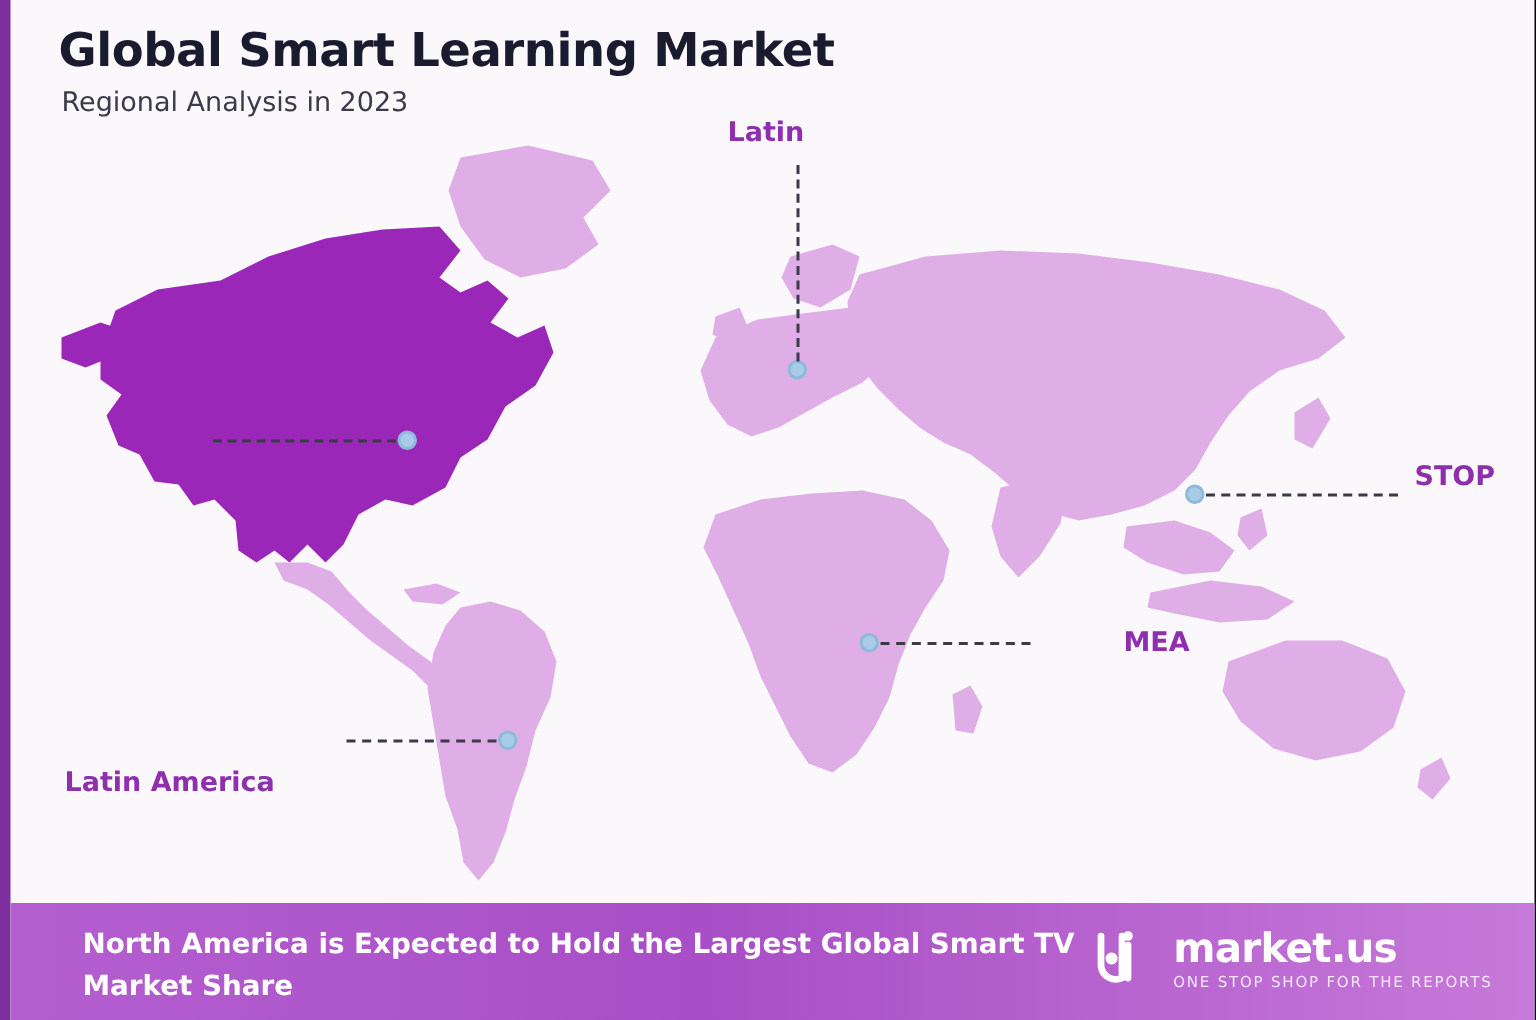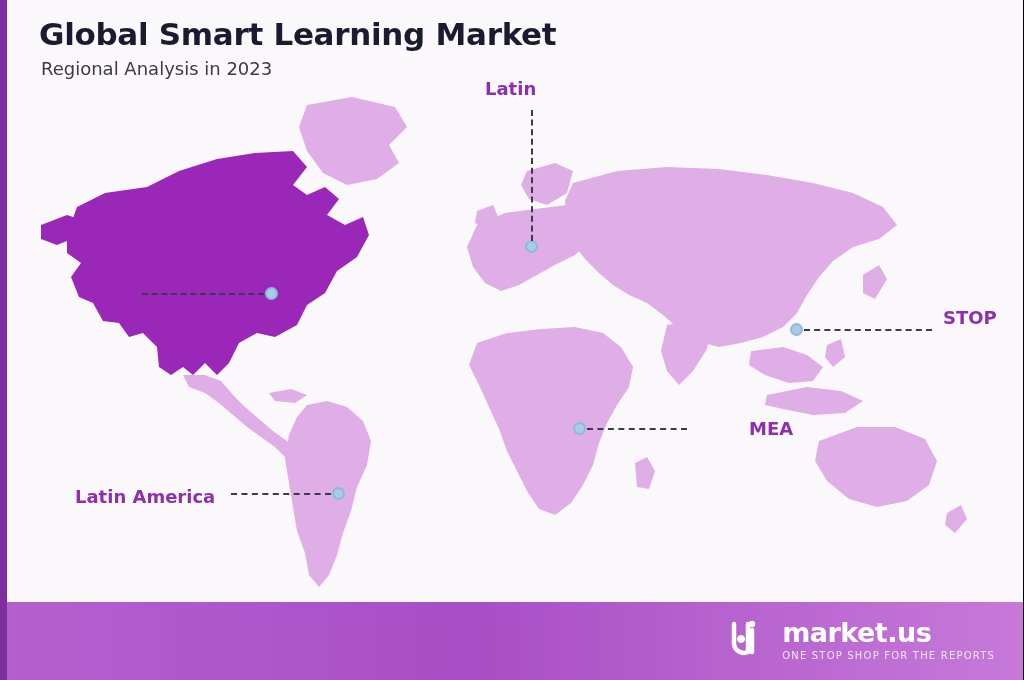--- a/index.html
+++ b/index.html
@@ -149,25 +149,26 @@
 
   <div class="label" style="left:478px;top:78px;">
     <span>Latin</span>
   </div>
   <div class="label" style="left:936px;top:307px;">
     <span>STOP</span>
   </div>
   <div class="label" style="left:698px;top:418px;margin-left:44px;">
     <span>MEA</span>
   </div>
-  <div class="label" style="left:36px;top:486px;margin-left:32px;">
+  <div class="label" style="left:36px;top:511px;">
     <span>Latin America</span>
   </div>
 
   <div id="footer">
+    <div id="footer-text">North America is Expected to Hold the Largest Global Smart TV Market Share</div>
     <div id="brand">
       <svg id="brand-logo" viewBox="0 0 44 44">
         <path d="M6 6 L6 26 A10 10 0 0 0 20 34 L20 6" fill="none" stroke="#ffffff" stroke-width="4.5" stroke-linecap="round"></path>
         <path d="M24 12 L24 34" fill="none" stroke="#ffffff" stroke-width="4.5" stroke-linecap="round"></path>
         <circle cx="24" cy="6" r="3.2" fill="#ffffff"></circle>
         <path d="M13 17 a4 4 0 1 0 0.1 0" fill="#ffffff"></path>
       </svg>
       <div id="brand-texts">
         <div id="brand-name">market.us</div>
         <div id="brand-tag">ONE STOP SHOP FOR THE REPORTS</div>

